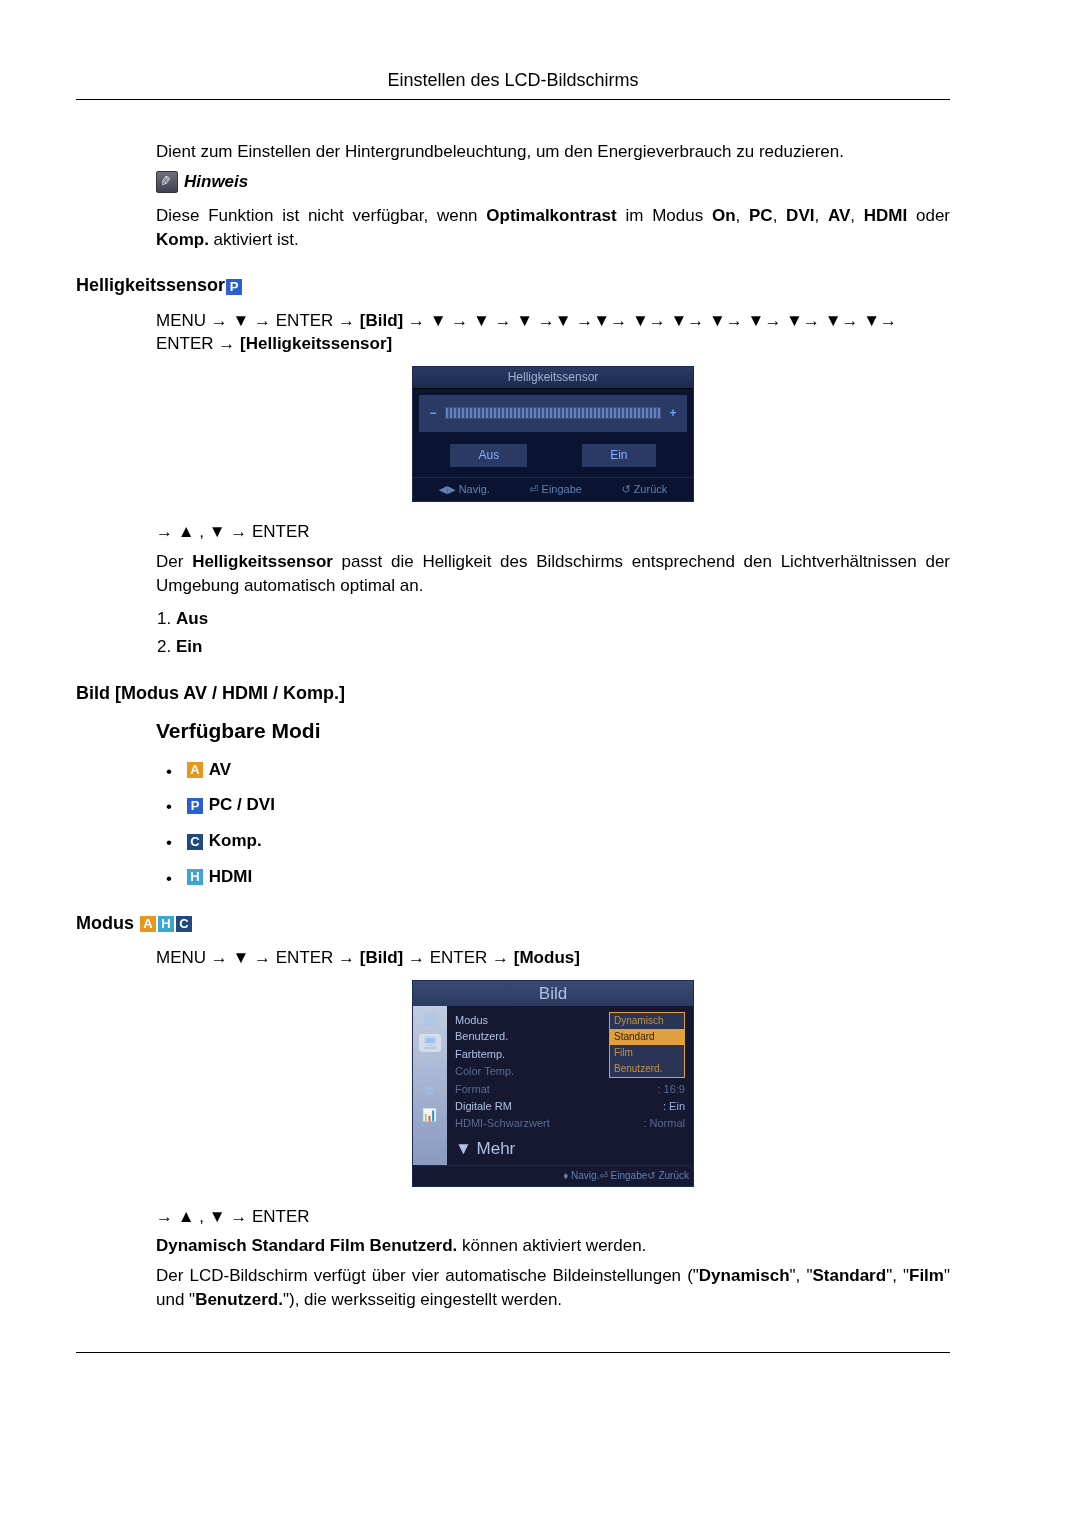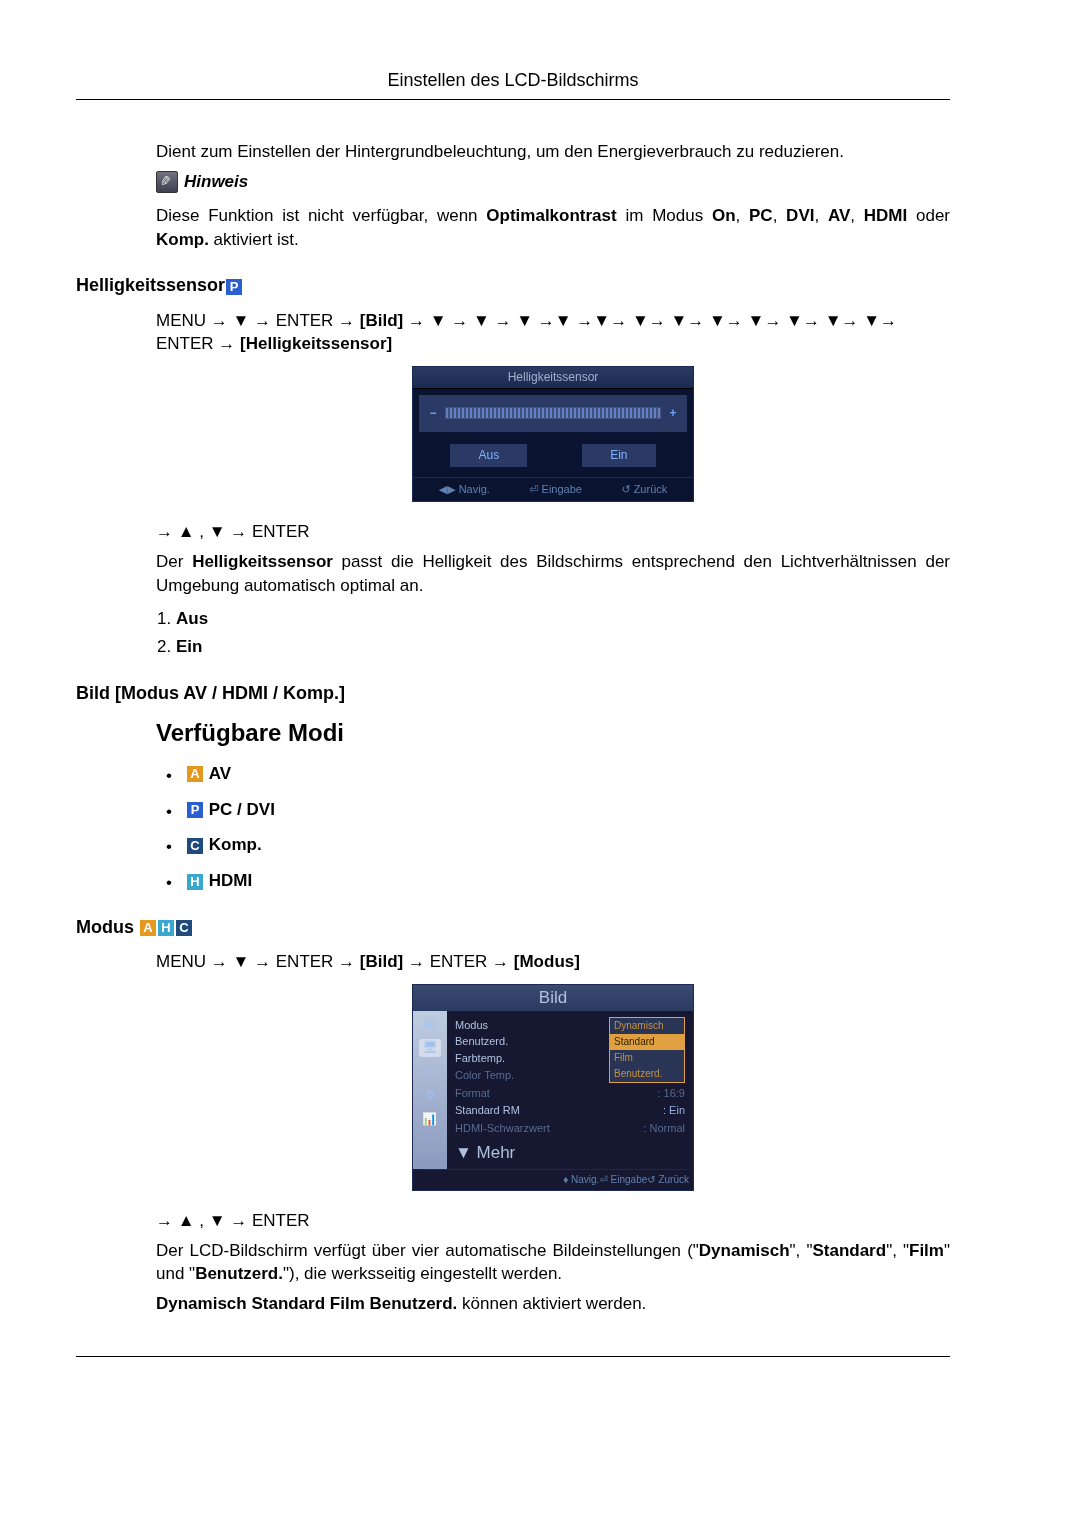--- a/index.html
+++ b/index.html
@@ -297,21 +297,21 @@
     </p>
 
     <ol class="num-list">
       <li><span class="bold">Aus</span></li>
       <li><span class="bold">Ein</span></li>
     </ol>
   </div>
 
   <div class="section-h">Bild [Modus AV / HDMI / Komp.]</div>
   <div class="content-indent">
-    <div class="bold" style="font-size:24px; margin:8px 0 6px 0;">Verfügbare Modi</div>
+    <div class="bold" style="font-size:21px; margin:8px 0 6px 0;">Verfügbare Modi</div>
     <ul class="dot-list">
       <li><span class="mode-badge badge-A">A</span> <span class="bold">AV</span></li>
       <li><span class="mode-badge badge-P">P</span> <span class="bold">PC / DVI</span></li>
       <li><span class="mode-badge badge-C">C</span> <span class="bold">Komp.</span></li>
       <li><span class="mode-badge badge-H">H</span> <span class="bold">HDMI</span></li>
     </ul>
   </div>
 
   <div class="section-h">
     <span>Modus</span>
@@ -355,42 +355,42 @@
               </div>
             <div class="osd2-row dim">
                 <span class="lab">Color Temp.</span>
                 <span class="val"></span>
               </div>
             <div class="osd2-row dim">
                 <span class="lab">Format</span>
                 <span class="val">: 16:9</span>
               </div>
             <div class="osd2-row">
-                <span class="lab">Standard RM</span>
+                <span class="lab">Digitale RM</span>
                 <span class="val">: Ein</span>
               </div>
             <div class="osd2-row dim">
                 <span class="lab">HDMI-Schwarzwert</span>
                 <span class="val">: Normal</span>
               </div>
             <div class="osd2-more">▼  Mehr</div>
           </div>
         </div>
         <div class="osd2-foot">
           <span>♦ <span>Navig.</span></span>
           <span>⏎ <span>Eingabe</span></span>
           <span>↺ <span>Zurück</span></span>
         </div>
       </div>
     </div>
 
     <div class="nav-line">→ ▲ , ▼ → ENTER</div>
 
     <p class="para">
+      <span class="bold">Dynamisch Standard Film Benutzerd.</span><span> können aktiviert werden.</span>
+    </p>
+    <p class="para">
       <span>Der LCD-Bildschirm verfügt über vier automatische Bildeinstellungen ("</span><span class="bold">Dynamisch</span><span>", "</span><span class="bold">Standard</span><span>", "</span><span class="bold">Film</span><span>" und "</span><span class="bold">Benutzerd.</span><span>"), die werksseitig eingestellt werden.</span>
     </p>
-    <p class="para">
-      <span class="bold">Dynamisch Standard Film Benutzerd.</span><span> können aktiviert werden.</span>
-    </p>
   </div>
 
   <div class="footer-line"></div>
 </div>
 
 </body></html>

